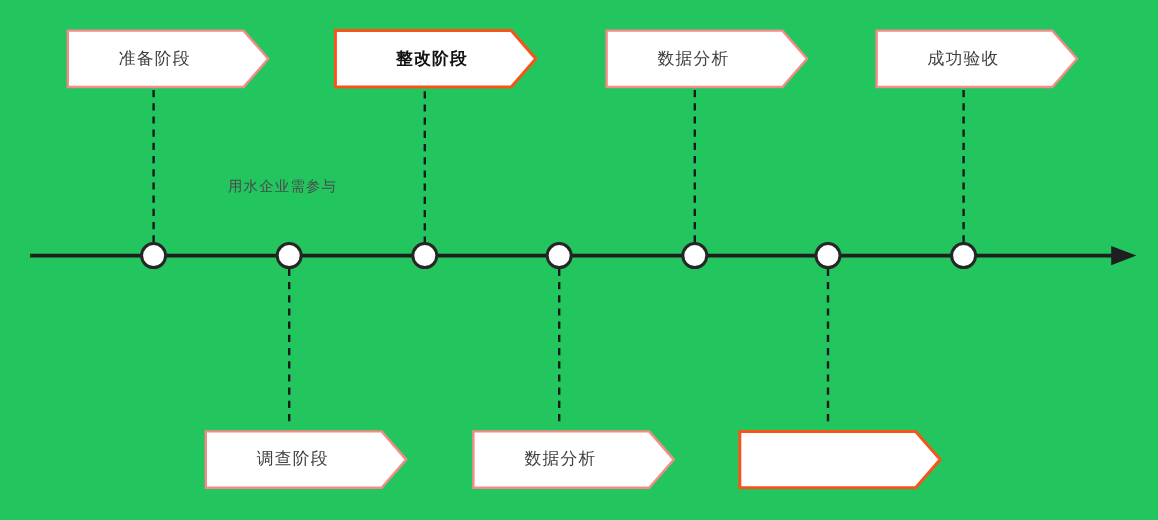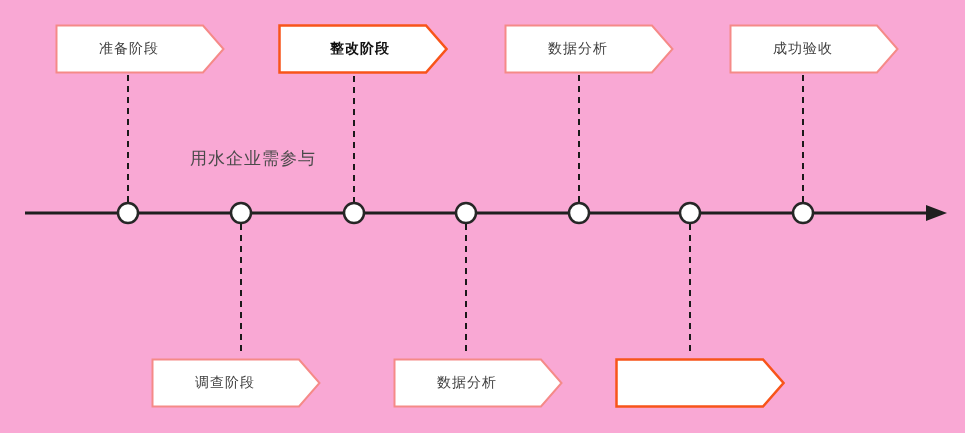--- a/index.html
+++ b/index.html
@@ -4,21 +4,21 @@
 <style>
   * { margin: 0; padding: 0; box-sizing: border-box; }
   html, body {
     font-family: "Liberation Sans", "DejaVu Sans", sans-serif;
     background: #ffffff;
   }
   .canvas {
     position: relative;
     width: 965px;
     height: 433px;
-    background: #f9a8d4;
+    background: #22c55e;
     overflow: hidden;
   }
   .timeline-svg {
     position: absolute;
     left: 0; top: 0;
     width: 965px; height: 433px;
   }
   .flag {
     position: absolute;
     width: 170px;
@@ -54,21 +54,21 @@
     stroke-linejoin: miter;
   }
   .flag.emphasis .shape-outline {
     stroke: #f8541a;
     stroke-width: 2.5;
   }
   .annotation {
     position: absolute;
     left: 190px;
     top: 147px;
-    font-size: 17px;
+    font-size: 12px;
     color: #4a4a4a;
     letter-spacing: 1px;
     white-space: nowrap;
   }
 </style>
 </head>
 <body>
 
 <div class="canvas">
 
@@ -117,21 +117,21 @@
     <span class="flag-label">成功验收</span>
   </div>
 
   <div class="flag" style="left:504px; top:24px;">
     <svg viewBox="0 0 170 50">
       <polygon class="shape-outline" points="1.5,1.5 148,1.5 168.5,25 148,48.5 1.5,48.5"></polygon>
     </svg>
     <span class="flag-label">数据分析</span>
   </div>
 
-  <div class="flag" style="left:151px; top:358px;">
+  <div class="flag" style="left:170px; top:358px;">
     <svg viewBox="0 0 170 50">
       <polygon class="shape-outline" points="1.5,1.5 148,1.5 168.5,25 148,48.5 1.5,48.5"></polygon>
     </svg>
     <span class="flag-label">调查阶段</span>
   </div>
 
   <div class="flag" style="left:393px; top:358px;">
     <svg viewBox="0 0 170 50">
       <polygon class="shape-outline" points="1.5,1.5 148,1.5 168.5,25 148,48.5 1.5,48.5"></polygon>
     </svg>

